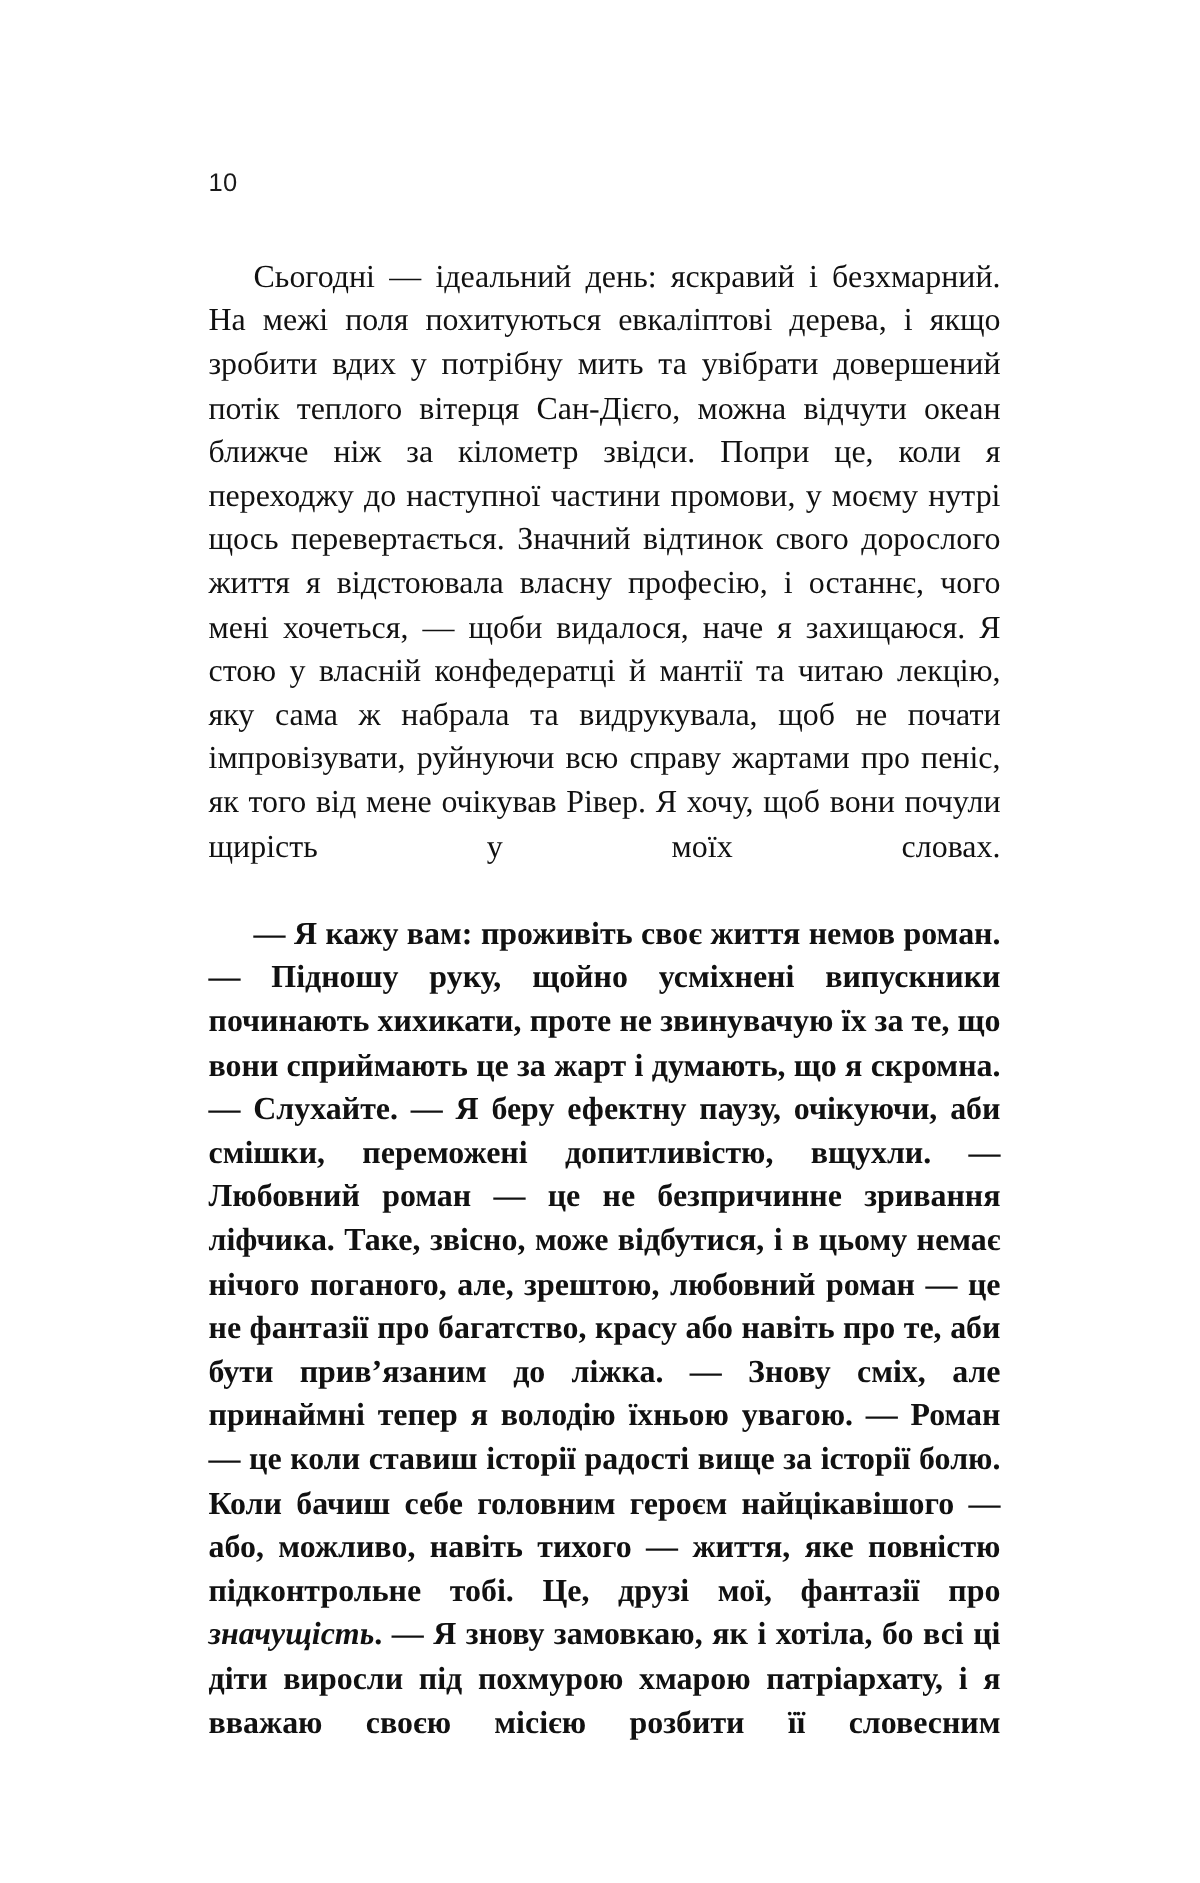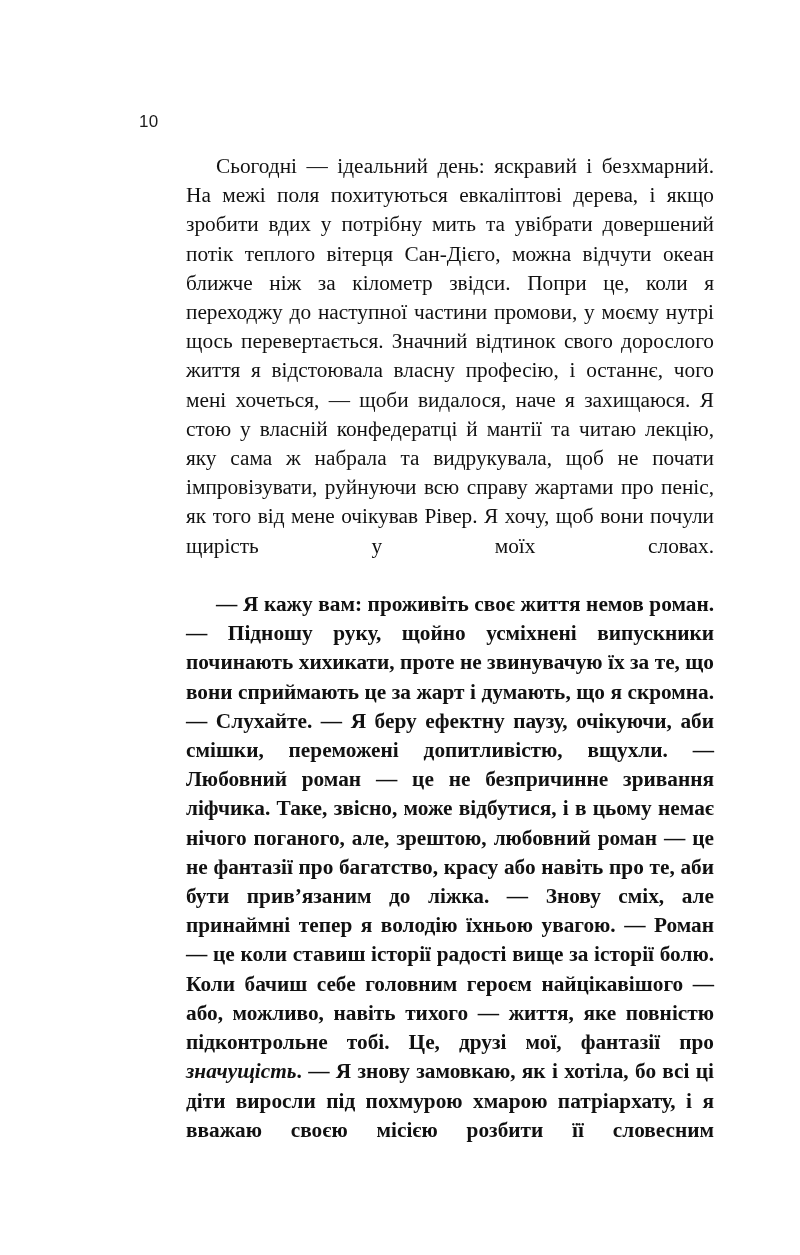--- a/index.html
+++ b/index.html
@@ -30,23 +30,22 @@
     top: 112px;
     font-family: "Liberation Sans", "DejaVu Sans", sans-serif;
     font-size: 17px;
     line-height: 20px;
     color: #1a1a1a;
     letter-spacing: 0.2px;
   }
   .textblock {
     position: absolute;
     left: 139px;
-    top: 152px;
+    top: 170px;
     width: 528px;
-    margin-left: 47px;
   }
   p.para {
     margin: 0;
     font-size: 21.3px;
     line-height: 29.2px;
     text-align: justify;
     text-justify: inter-word;
     text-indent: 30px;
     hyphens: manual;
     -webkit-hyphens: manual;

